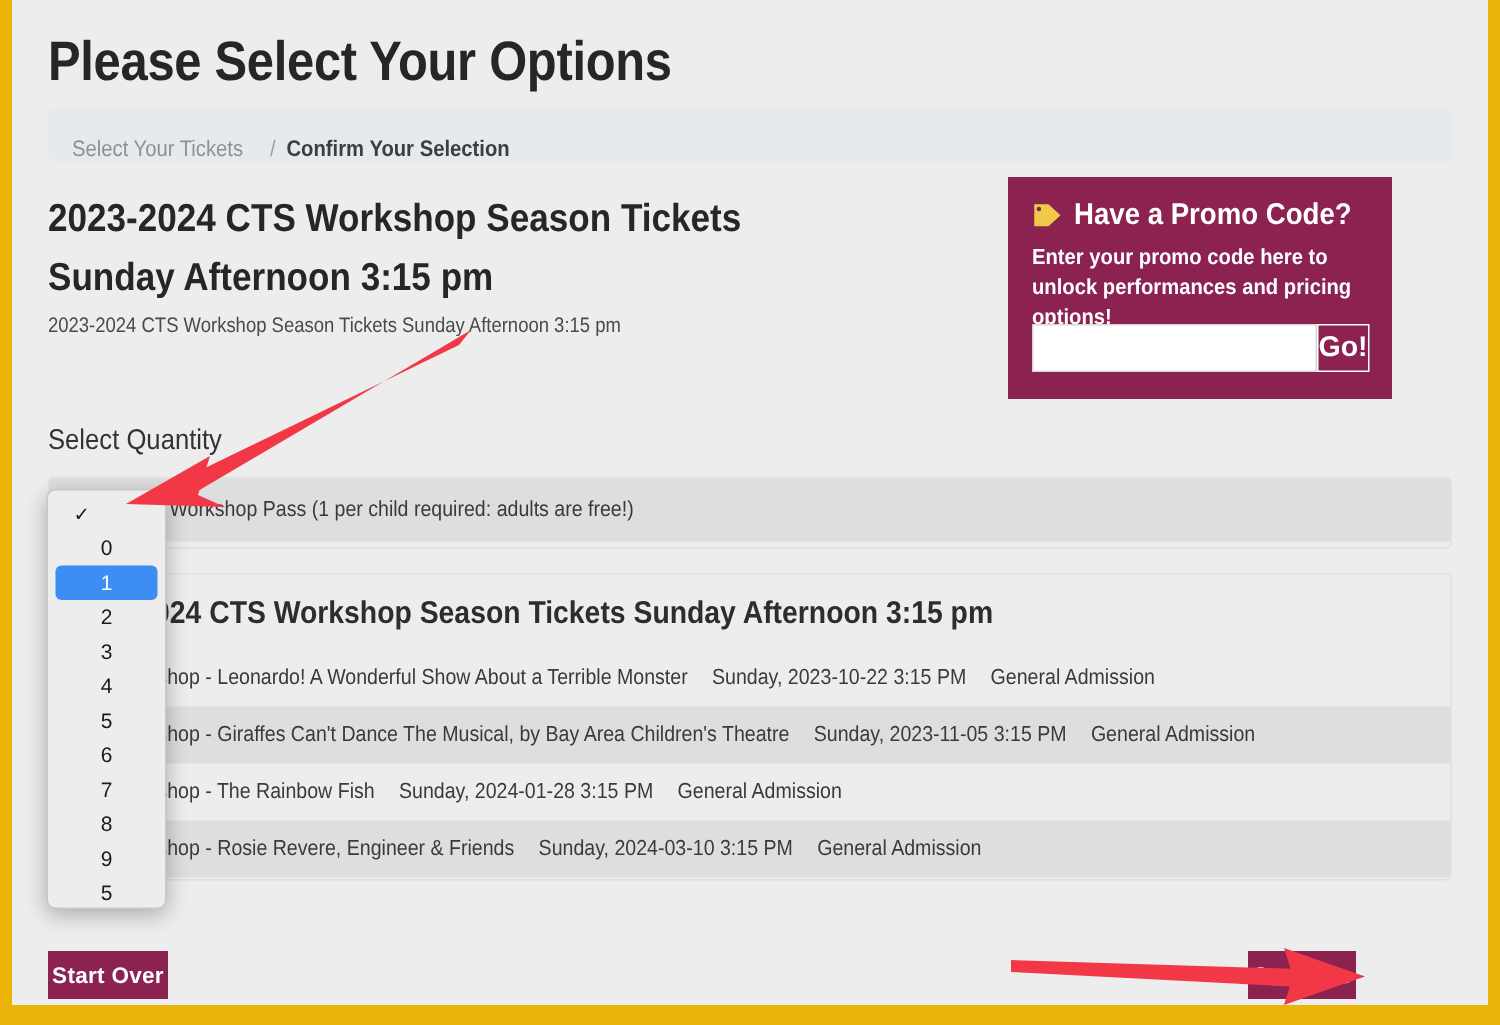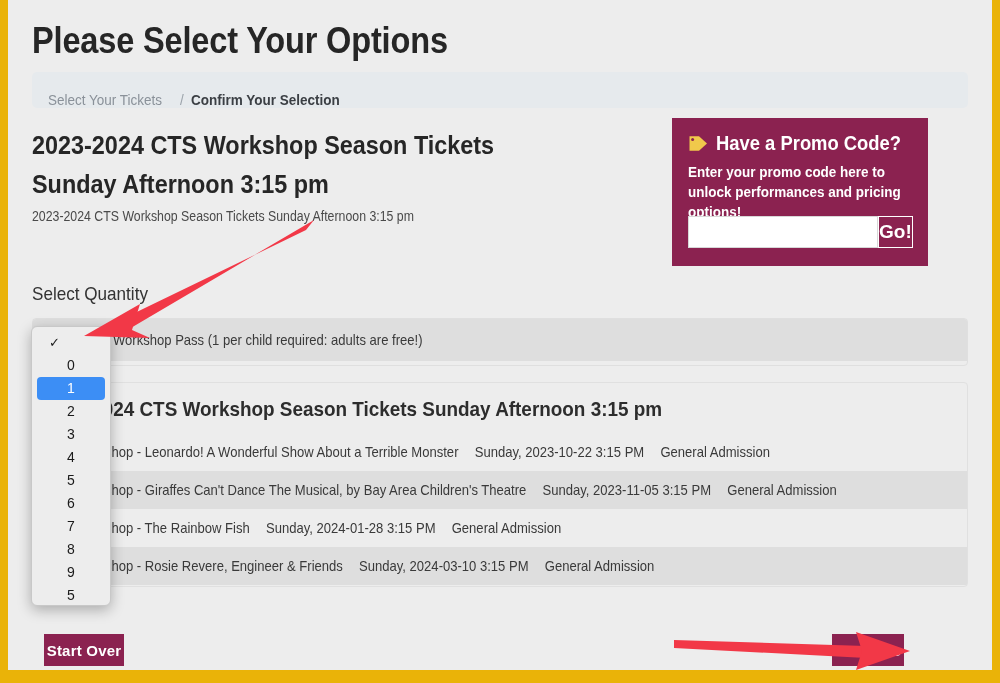--- a/index.html
+++ b/index.html
@@ -299,21 +299,21 @@
     color: #ffffff;
     border: none;
     font-family: "Liberation Sans Narrow", "Liberation Sans", sans-serif;
     font-weight: bold;
     font-size: 15px;
     cursor: pointer;
     border-radius: 0;
     padding: 0;
     letter-spacing: 0.2px;
   }
-  #btn-start-over { left: 24px; top: 634px; width: 80px; height: 32px; margin-left: 12px; }
+  #btn-start-over { left: 24px; top: 634px; width: 80px; height: 32px; }
   #btn-continue  { left: 824px; top: 634px; width: 72px; height: 32px; }
 
   
   .dropdown {
     position: absolute;
     left: 23px;
     top: 326px;
     width: 80px;
     height: 280px;
     background: #ededed;

